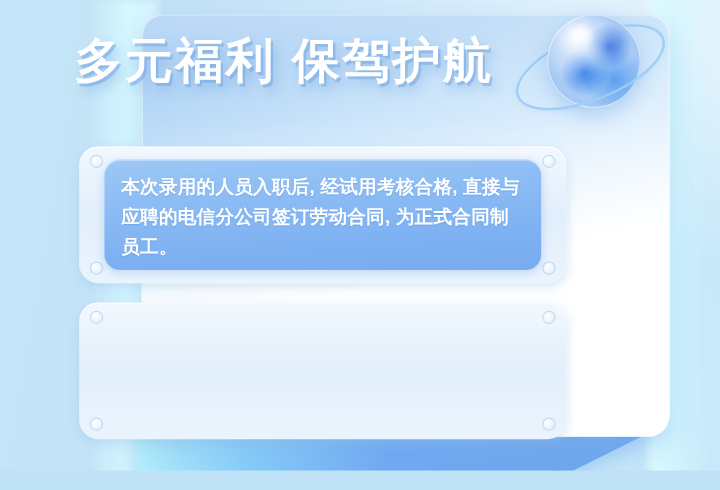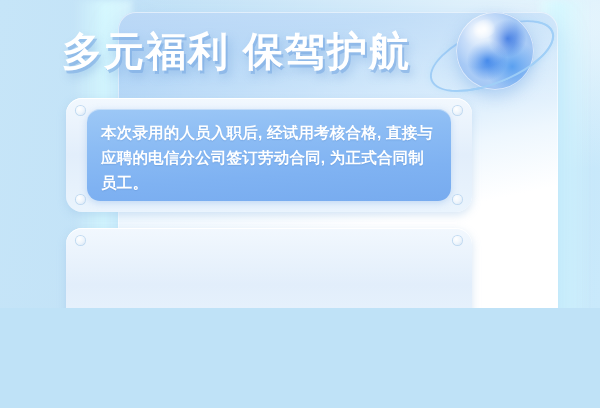--- a/index.html
+++ b/index.html
@@ -4,21 +4,21 @@
 <style>
   html,body{margin:0;padding:0;}
   body{
     width:600px;height:408px;overflow:hidden;
     font-family:"Liberation Sans","DejaVu Sans",sans-serif;
     background:#bfe2f7;
   }
 
   
   .poster{
-    position:relative;width:600px;height:308px;overflow:hidden;
+    position:relative;width:600px;height:392px;overflow:hidden;
     background:
       radial-gradient(120% 90% at 88% 6%, #e9f6fd 0%, rgba(233,246,253,0) 55%),
       linear-gradient(100deg,#c6e5f8 0%,#c2e2f7 28%,#bfe1f7 58%,#c9e9fb 100%);
   }
   
   .glow-left,.glow-right{
     position:absolute;top:0;height:408px;pointer-events:none;
   }
   .glow-left{left:74px;width:58px;
     background:linear-gradient(90deg,rgba(208,248,255,0) 0%,rgba(216,250,255,.95) 55%,rgba(229,252,255,.65) 100%);
@@ -94,20 +94,21 @@
     position:absolute;left:-6px;top:26px;width:128px;height:52px;border-radius:50%;
     border:2px solid rgba(160,208,248,.9);border-top-color:transparent;border-left-color:transparent;
     transform:rotate(-22deg);
   }
 
   
   .card{
     position:absolute;left:66px;width:406px;border-radius:16px;
     background:linear-gradient(180deg,#f2f8fe 0%,#e2eefb 50%,#eaf4fd 100%);
     box-shadow:0 3px 9px rgba(150,190,230,.38),0 1px 0 rgba(255,255,255,.95) inset;
+    margin-top:24px;
   }
   .card-1{top:98px;height:114px;}
   .card-2{top:228px;height:114px;}
 
   .screw{
     position:absolute;width:9px;height:9px;border-radius:50%;
     background:radial-gradient(circle at 35% 32%,#ffffff 0%,#eef5fc 55%,#cfe0f2 100%);
     box-shadow:0 0 0 1px rgba(178,208,236,.75);
   }
   .screw.tl{left:10px;top:8px;}

